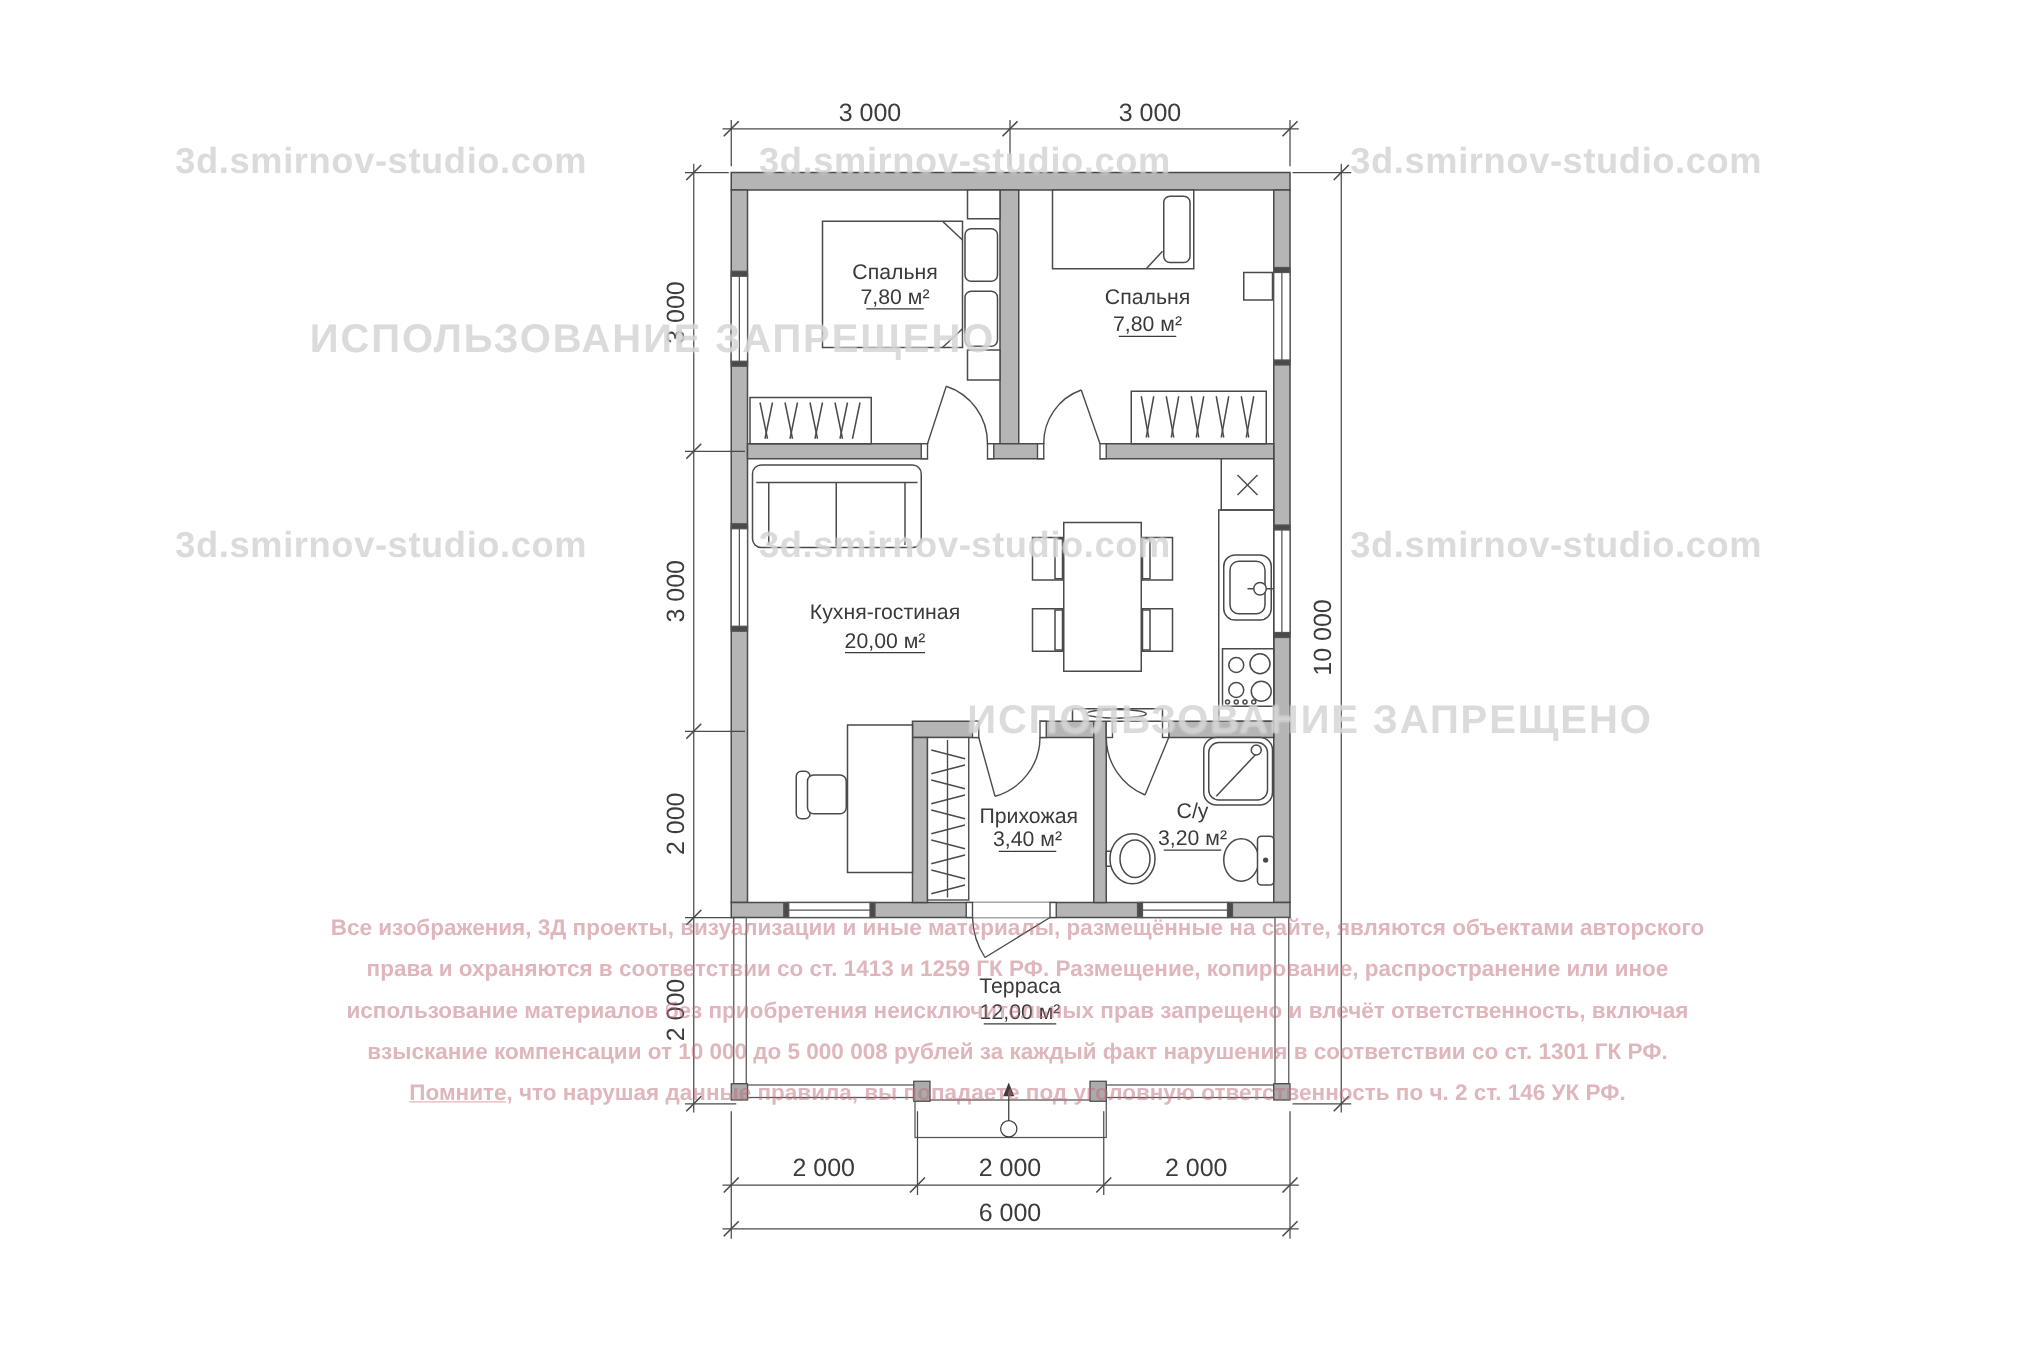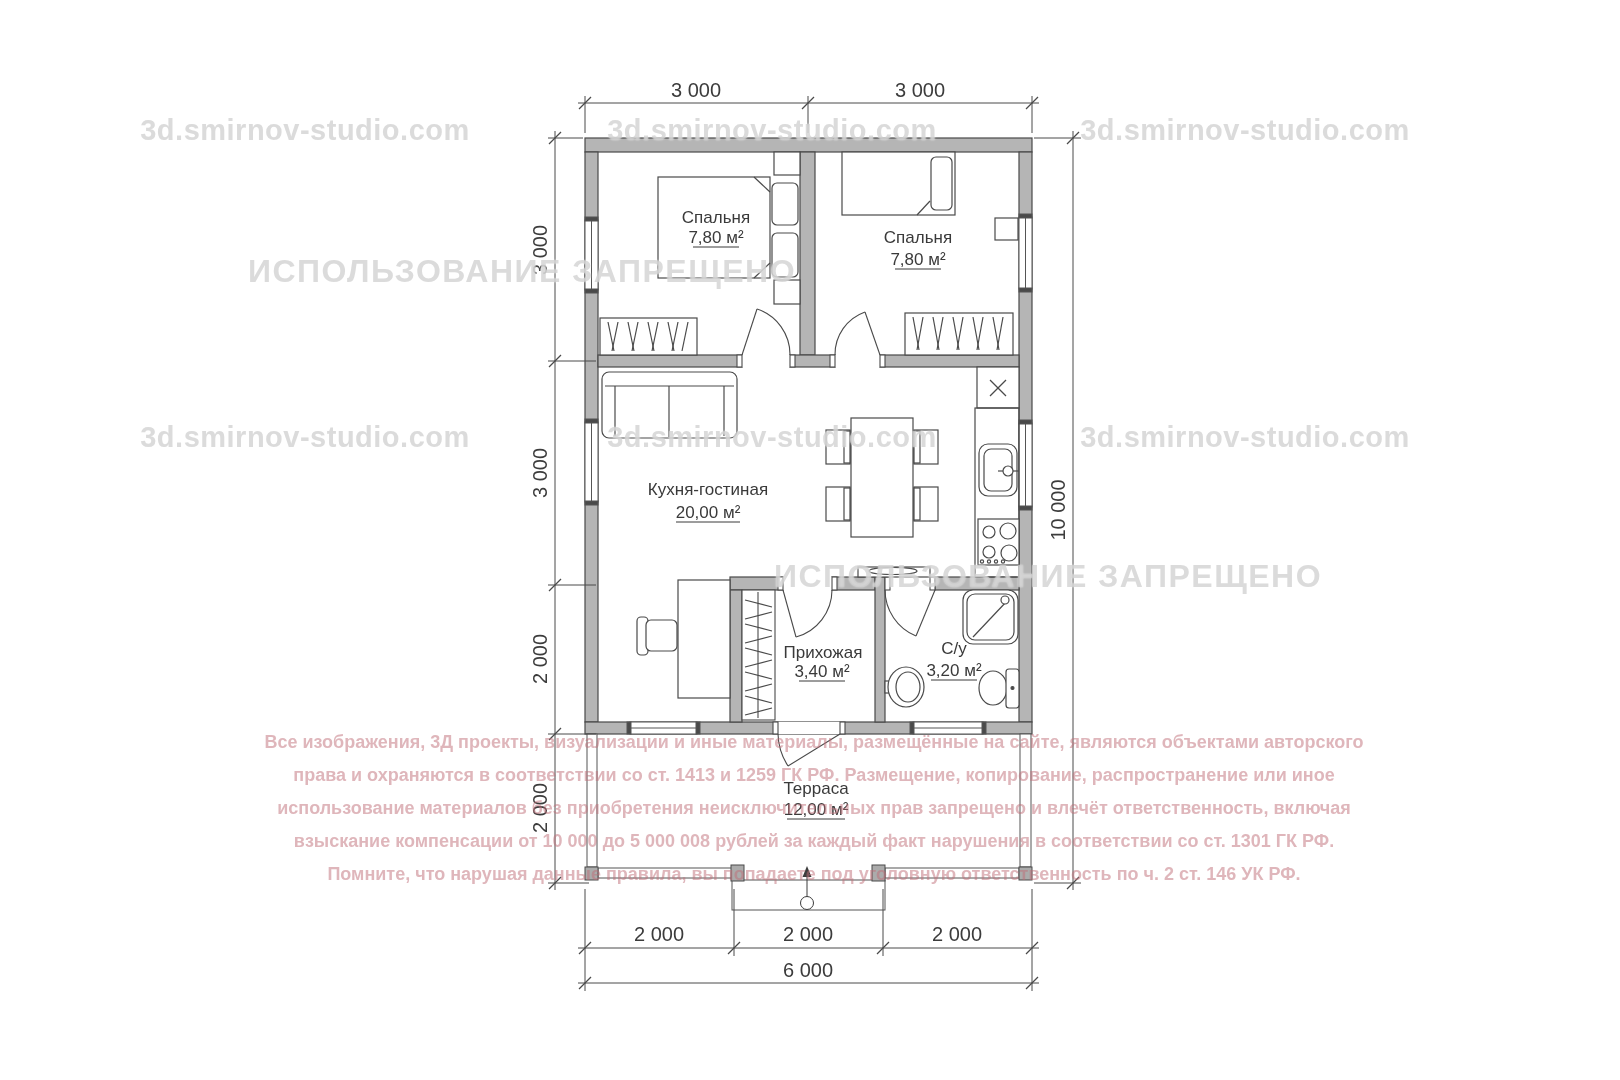--- a/index.html
+++ b/index.html
@@ -9,21 +9,21 @@
   
   .wm{position:absolute;transform:translate(-50%,-50%);white-space:nowrap;
       font-weight:bold;color:rgba(197,197,197,0.62);text-shadow:0 0 2px rgba(255,255,255,0.75);
       pointer-events:none;}
   .wm-site{font-size:29px;letter-spacing:0.5px;}
   .wm-forbidden{font-size:32px;letter-spacing:1.5px;}
   
   .legal{position:absolute;left:4px;top:726px;width:1620px;text-align:center;
          font-weight:bold;font-size:18px;line-height:33px;
          color:rgba(192,110,120,0.5);pointer-events:none;}
-  .legal .u{text-align:center;}
+  .legal .u{text-decoration:underline;text-align:center;}
   
   text{font-family:"Liberation Sans", sans-serif;fill:#3a3a3a;}
   .room-name,.room-area{font-size:17px;}
   .dim{font-size:20px;fill:#3c3c3c;}
 </style>
 </head>
 <body>
 
 <div class="canvas">
 

